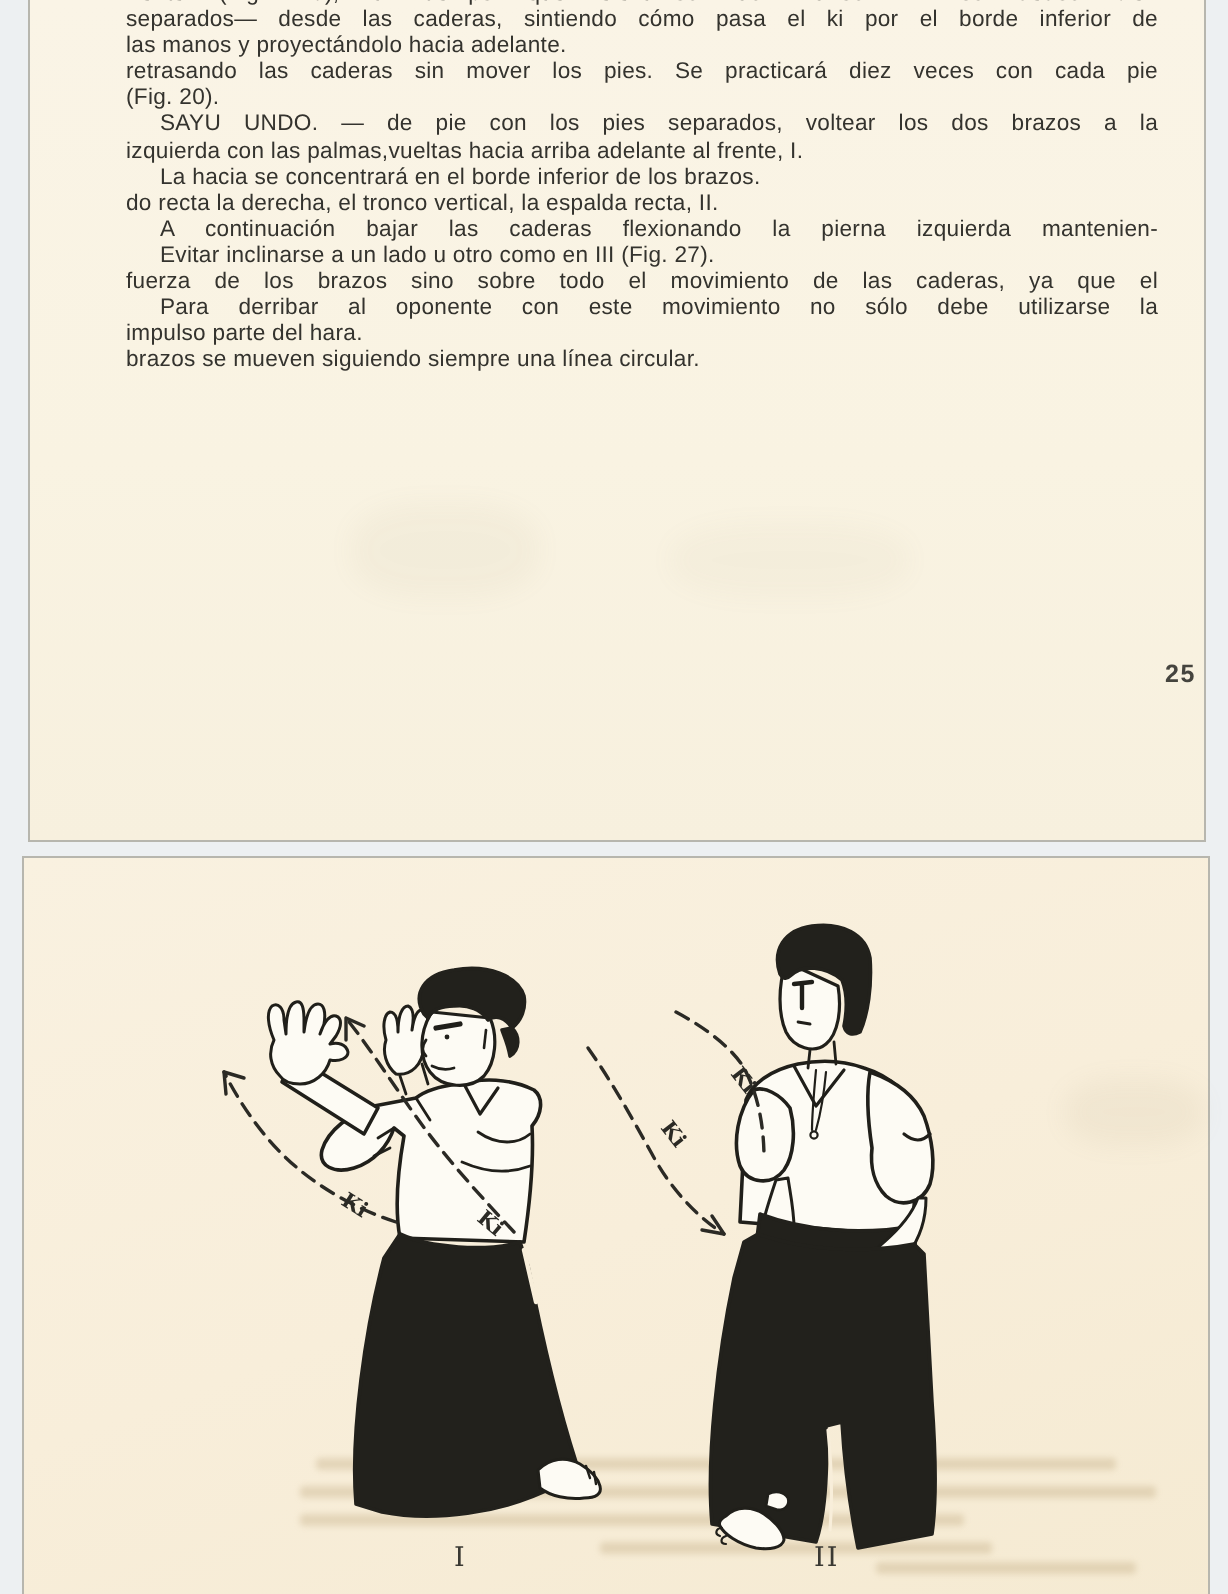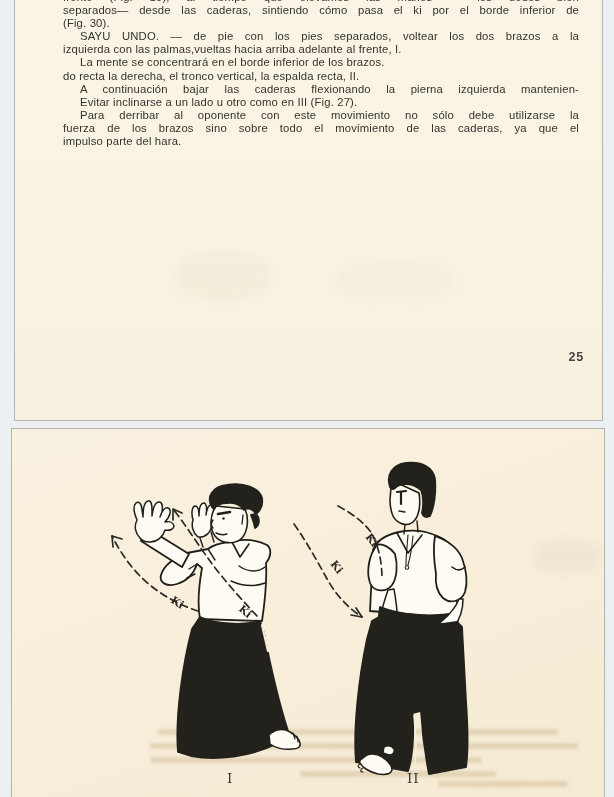--- a/index.html
+++ b/index.html
@@ -24,22 +24,22 @@
   }
   .text-block{
     position:absolute;left:48px;top:-8px;width:516px;
     font-size:11.3px;line-height:13.1px;color:#34332e;
     letter-spacing:0.15px;
   }
   .line{text-align:justify;white-space:normal;}
   .line.j{text-align-last:justify;}
   .line.ind{text-indent:17px;}
   .pagenum{
-    position:absolute;top:331px;right:18px;
-    font-size:12.5px;font-weight:bold;color:#45443e;letter-spacing:0.8px;margin-top:20px;
+    position:absolute;top:331px;right:4px;
+    font-size:12.5px;font-weight:bold;color:#45443e;letter-spacing:0.8px;
   }
   .ghost{
     position:absolute;background:#bfa87e;opacity:.35;filter:blur(1.6px);
     height:6px;border-radius:2px;
   }
   .ghost-blob{
     position:absolute;background:#9a8a66;border-radius:40%;filter:blur(6px);
   }
   svg{position:absolute;left:0;top:0;}
   svg text.ki{
@@ -51,30 +51,33 @@
 </style>
 </head>
 <body>
 
 <div class="page page-top">
   <div class="ghost-blob" style="left:160px;top:252px;width:95px;height:48px;opacity:.05;"></div>
   <div class="ghost-blob" style="left:320px;top:262px;width:120px;height:38px;opacity:.04;"></div>
   <div class="text-block">
       <div class="line j">frente (Fig. 19), al tiempo que elevamos las manos — los dedos bien</div>
       <div class="line j">separados— desde las caderas, sintiendo cómo pasa el ki por el borde inferior de</div>
-      <div class="line">(Fig. 30).</div>
+      <div class="line">las manos y proyectándolo hacia adelante.</div>
+      <div class="line j">retrasando las caderas sin mover los pies. Se practicará diez veces con cada pie</div>
+      <div class="line">(Fig. 20).</div>
       <div class="line ind j">SAYU UNDO.  —  de pie con los pies separados, voltear los dos brazos a la</div>
       <div class="line">izquierda con las palmas,vueltas hacia arriba adelante al frente, I.</div>
-      <div class="line ind">La mente se concentrará en el borde inferior de los brazos.</div>
+      <div class="line ind">La hacia se concentrará en el borde inferior de los brazos.</div>
       <div class="line">do recta la derecha, el tronco vertical, la espalda recta, II.</div>
       <div class="line ind j">A continuación bajar las caderas flexionando la pierna izquierda mantenien-</div>
       <div class="line ind">Evitar inclinarse a un lado u otro como en III (Fig. 27).</div>
+      <div class="line j">fuerza de los brazos sino sobre todo el movimiento de las caderas, ya que el</div>
       <div class="line ind j">Para derribar al oponente con este movimiento no sólo debe utilizarse la</div>
-      <div class="line j">fuerza de los brazos sino sobre todo el movimiento de las caderas, ya que el</div>
       <div class="line">impulso parte del hara.</div>
+      <div class="line">brazos se mueven siguiendo siempre una línea circular.</div>
     </div>
   <div class="pagenum">25</div>
 </div>
 
 <div class="page page-bottom">
 
   <div class="ghost" style="left:146px;top:300px;width:400px;"></div>
   <div class="ghost" style="left:138px;top:314px;width:428px;"></div>
   <div class="ghost" style="left:138px;top:328px;width:332px;"></div>
   <div class="ghost" style="left:288px;top:342px;width:196px;"></div>

